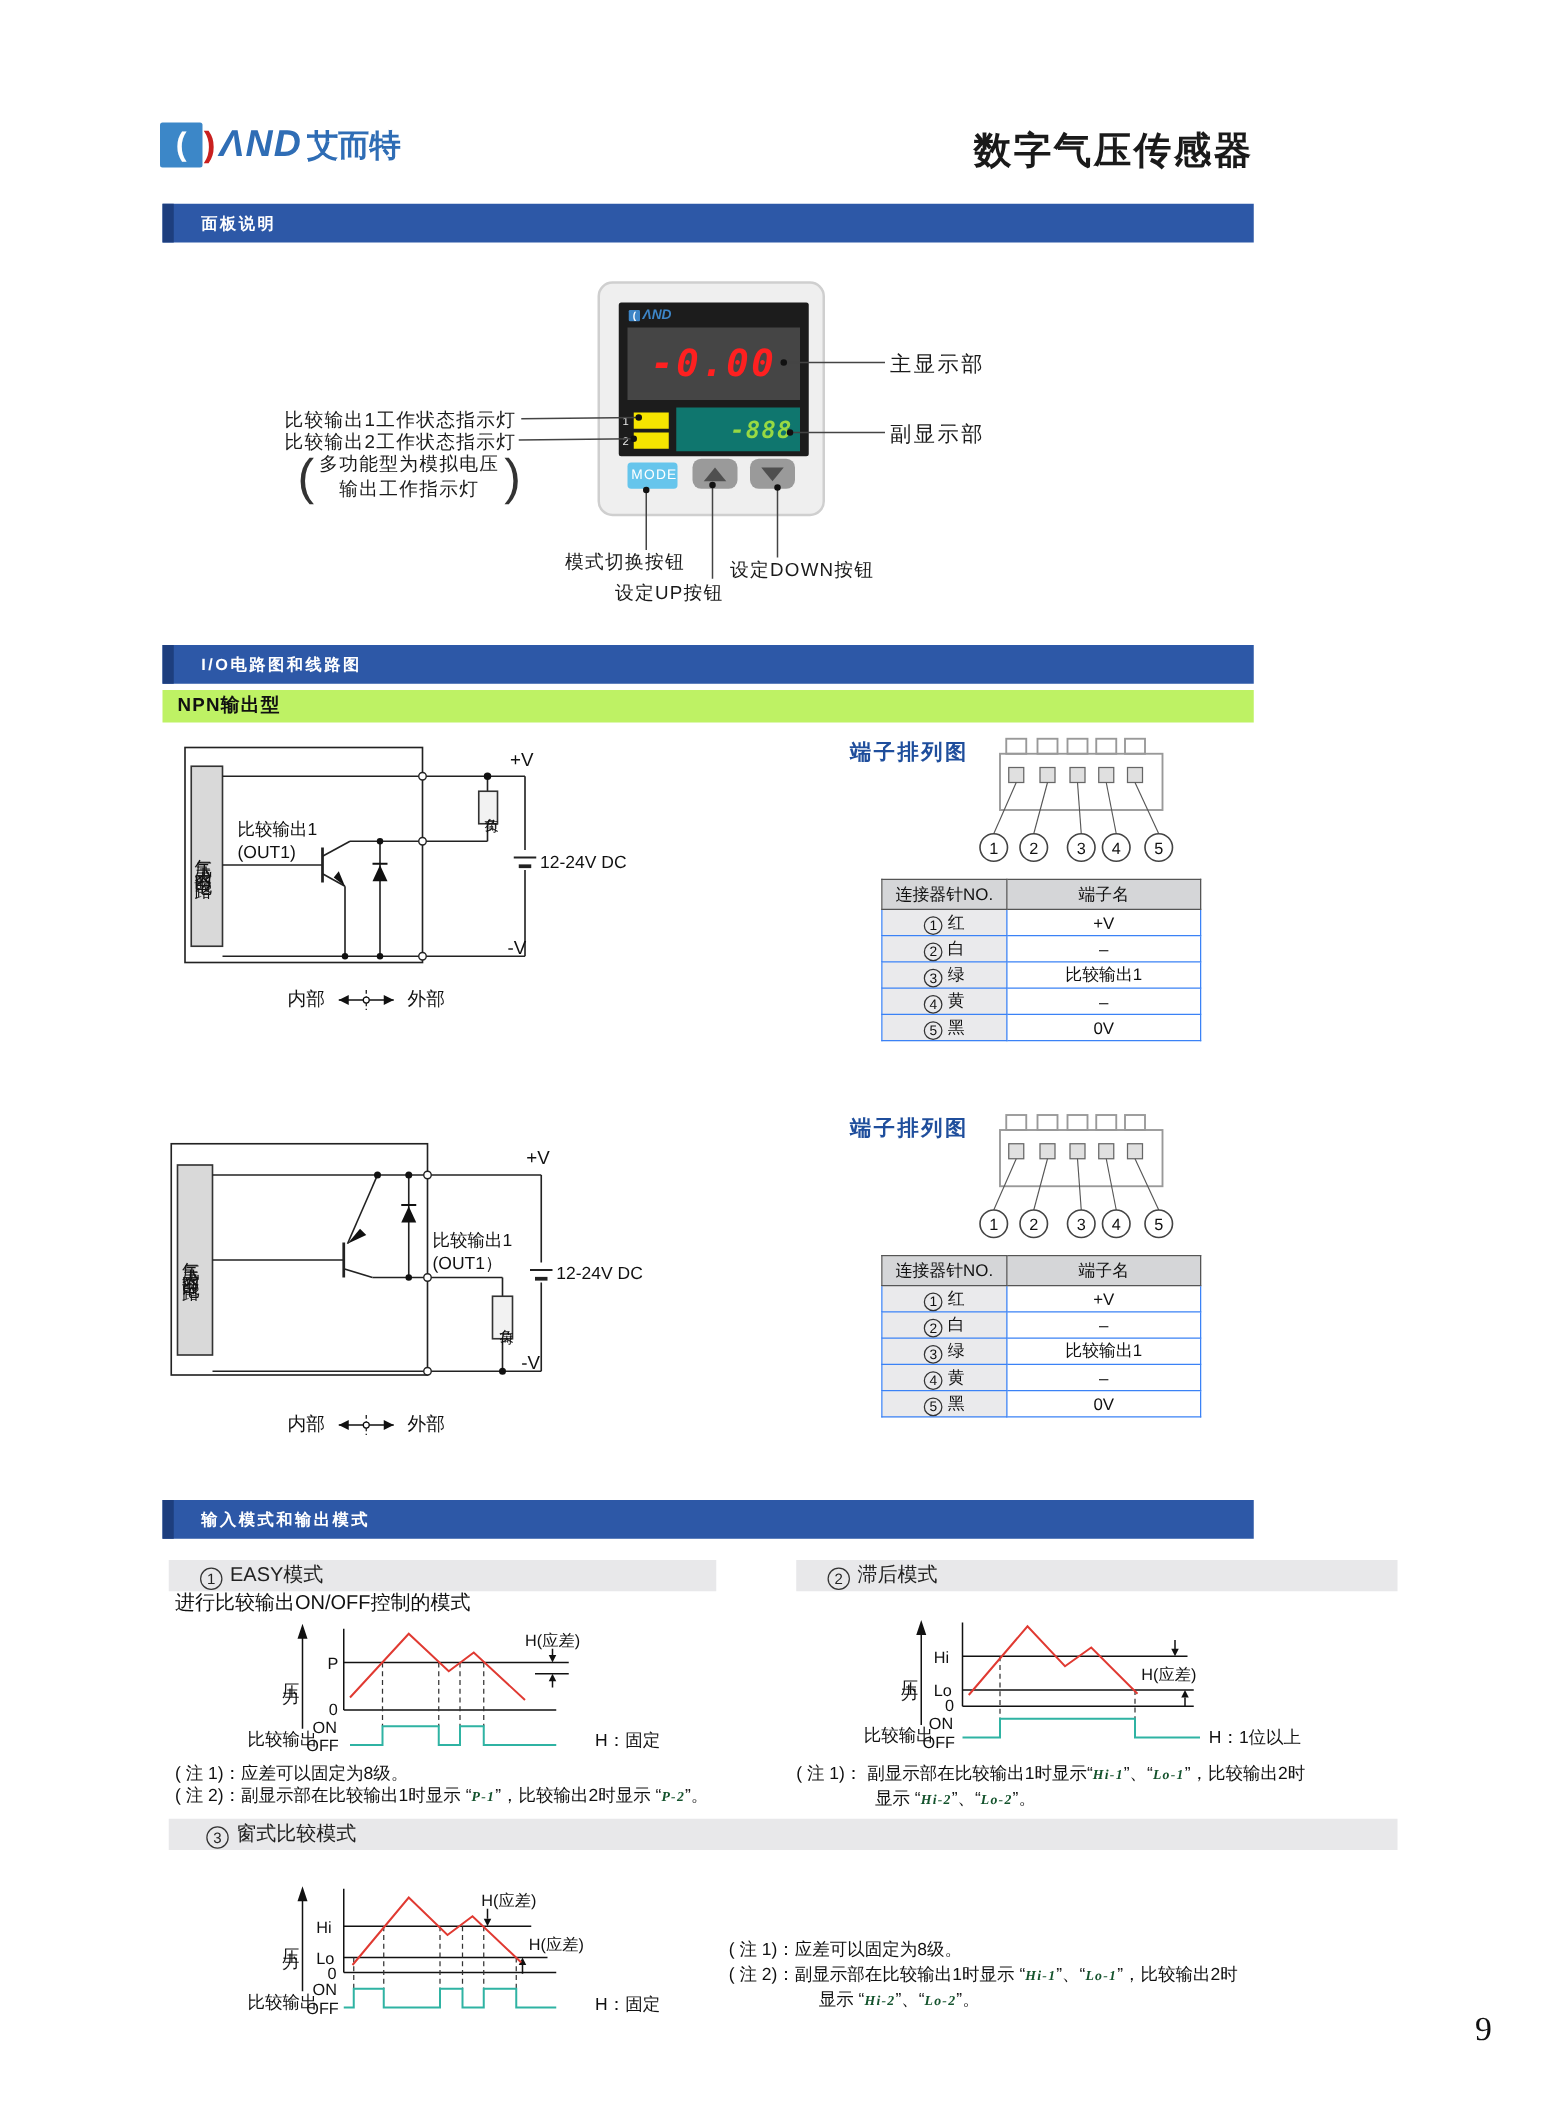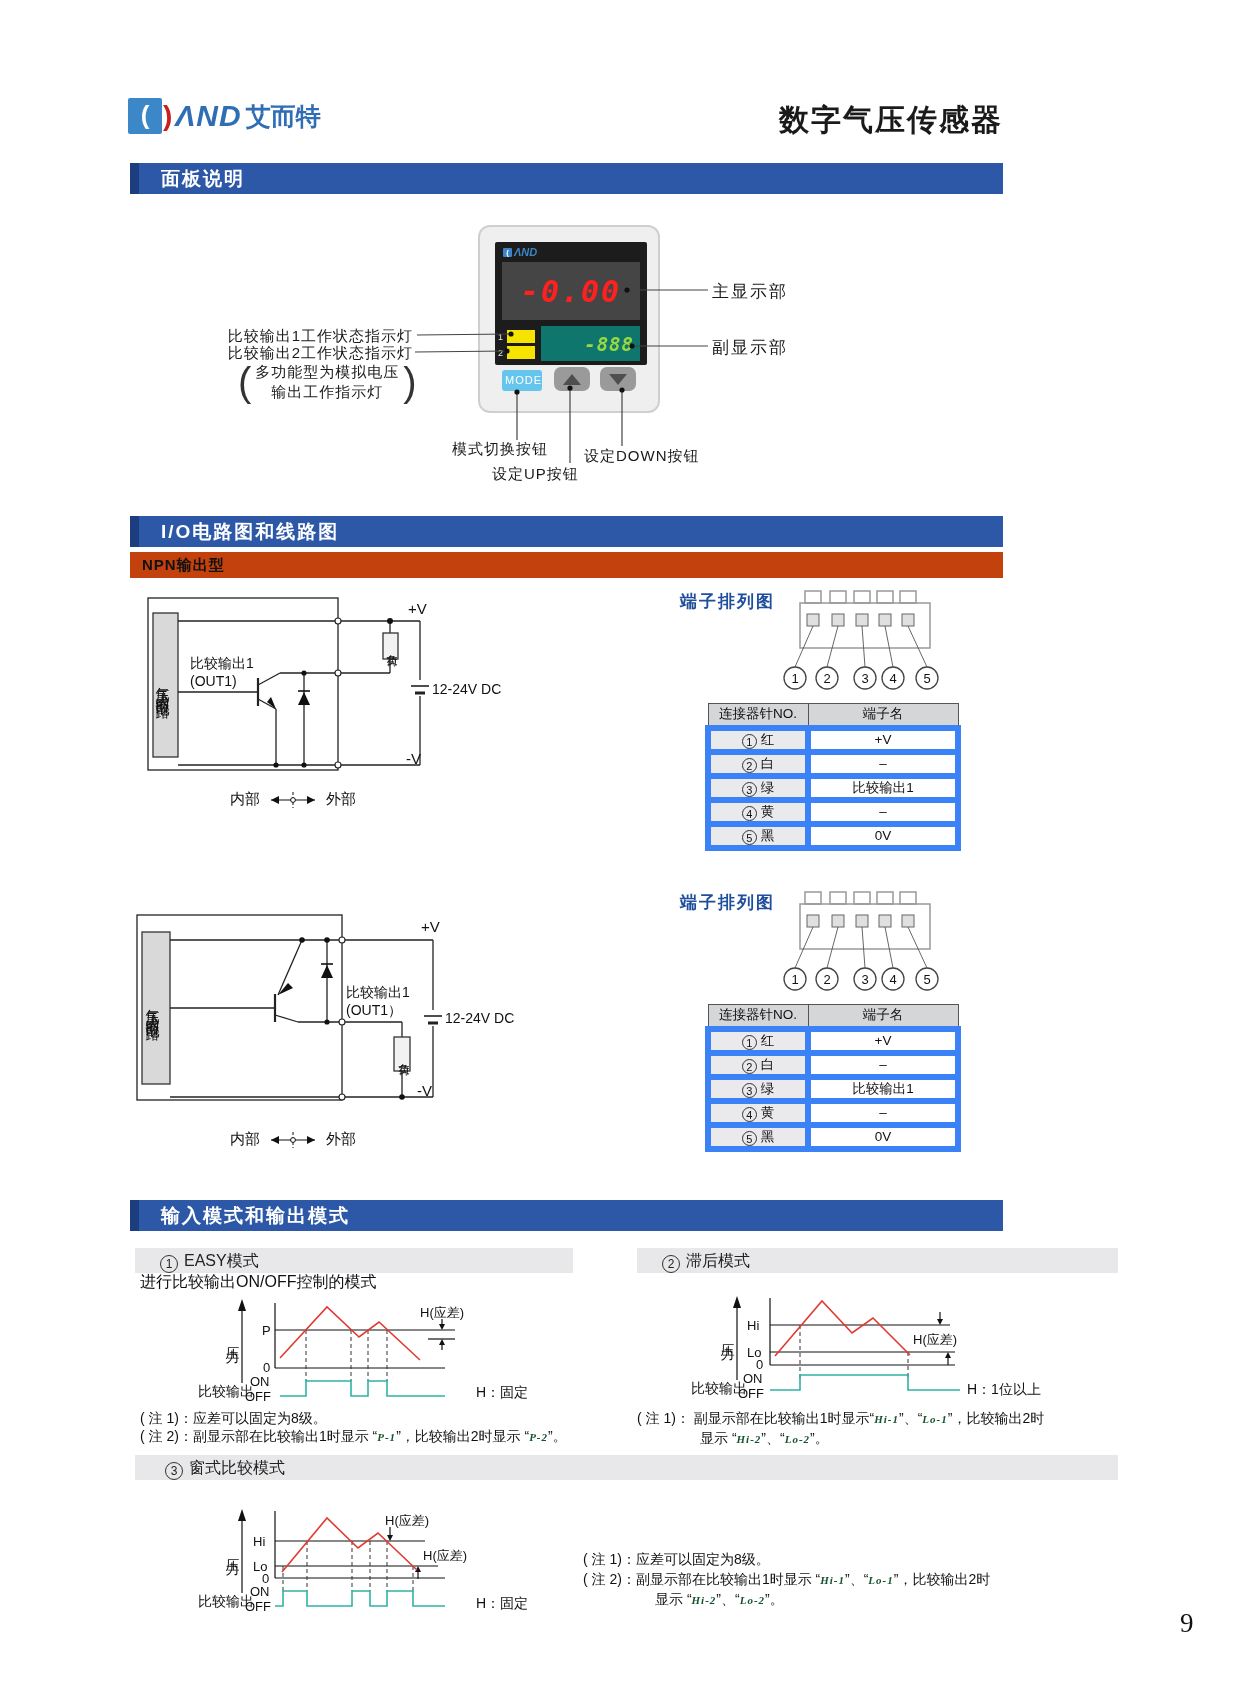--- a/index.html
+++ b/index.html
@@ -9,22 +9,22 @@
 
   
   .logo-row { left:128px; top:98px; display:flex; align-items:center; }
   .logo-box { width:34px; height:36px; background:#3c87c8; border-radius:2px; color:#fff; font-size:26px; font-weight:bold; text-align:center; line-height:34px; }
   .logo-rp { color:#c9201f; font-size:28px; font-weight:bold; margin-left:1px; }
   .logo-and { color:#2f6db5; font-size:30px; font-weight:bold; font-style:italic; letter-spacing:1px; margin-left:3px; }
   .logo-cn { color:#2f6db5; font-size:25px; font-weight:bold; margin-left:4px; }
   .page-title { left:0; top:100px; width:1003px; text-align:right; font-size:30px; font-weight:bold; color:#1a1a1a; letter-spacing:2px; }
 
   
-  .secbar { left:130px; width:873px; height:31px; background:#2d58a7; border-left:9px solid #1d3e7e; color:#fff; font-size:19px; font-weight:bold; line-height:31px; padding-left:22px; letter-spacing:2px; }
-  .graybar { left:130px; width:873px; height:26px; background:#c2410c; font-size:15px; font-weight:bold; line-height:26px; padding-left:12px; color:#111; letter-spacing:1px; }
+  .secbar { left:130px; width:873px; height:31px; background:#2d58a7; border-left:9px solid #1d3e7e; color:#fff; font-size:13px; font-weight:bold; line-height:31px; padding-left:22px; letter-spacing:2px; }
+  .graybar { left:130px; width:873px; height:26px; background:#bef264; font-size:15px; font-weight:bold; line-height:26px; padding-left:12px; color:#111; letter-spacing:1px; }
   .subbar { height:25px; background:#e8e8ea; font-size:16px; line-height:25px; color:#222; }
   .numcirc { display:inline-block; width:18px; height:18px; border:1.5px solid #333; border-radius:50%; text-align:center; line-height:17px; font-size:12px; vertical-align:-2px; margin-right:6px; }
   .numcirc.sm { width:15px; height:15px; line-height:14px; font-size:11px; margin-right:4px; vertical-align:-2px; border-width:1px; }
 
   
   .card { width:182px; height:188px; background:#efefef; border:2px solid #cfcfcf; border-radius:12px; }
   .panel { position:absolute; left:15px; top:15px; width:152px; height:123px; background:#1c1c1c; border-radius:2px; }
   .dev-logo { position:absolute; left:8px; top:4px; display:flex; align-items:center; color:#3d85c6; font-size:11px; font-weight:bold; font-style:italic; }
   .dev-logo-icon { width:9px; height:9px; background:#3d85c6; border-radius:1px; margin-right:2px; display:inline-block; color:#fff; font-size:8px; line-height:9px; text-align:center; font-style:normal; }
   .main-disp { position:absolute; left:7px; top:20px; width:138px; height:58px; background:#454545; display:flex; align-items:center; justify-content:center; }
@@ -42,21 +42,21 @@
   .smlabel { font-size:15px; color:#1a1a1a; letter-spacing:1px; }
   .rightal { text-align:right; }
   .paren { font-size:40px; font-weight:300; color:#333; line-height:44px; }
 
   
   .vtext { writing-mode:vertical-rl; text-orientation:upright; letter-spacing:3px; text-align:center; }
   .circ-label { position:absolute; font-size:14px; color:#111; }
   .term-title { color:#1f4e9c; font-size:17px; font-weight:bold; letter-spacing:2px; }
   .term-table { border-collapse:collapse; width:256px; font-size:13.5px; color:#111; table-layout:fixed; }
   .term-table th { background:#d5d6d8; border:1px solid #555; height:24px; font-weight:normal; }
-  .term-table td { border:6px solid #3b82f6; height:21px; text-align:center; background:#fff; }
+  .term-table td { border:1px solid #3b82f6; height:21px; text-align:center; background:#fff; }
   .term-table td.c1 { background:#eaeaec; width:100px; }
 
   
   .graph { position:absolute; }
   .glabel { position:absolute; font-size:13px; color:#111; }
   .note { position:absolute; font-size:14px; color:#111; }
   .seg { color:#14532d; font-family:Liberation Serif, serif; font-style:italic; font-weight:bold; font-size:11px; letter-spacing:1px; }
   .pagenum { font-family:"Liberation Serif","DejaVu Serif",serif; font-size:27px; color:#111; }
 
   svg { display:block; }

